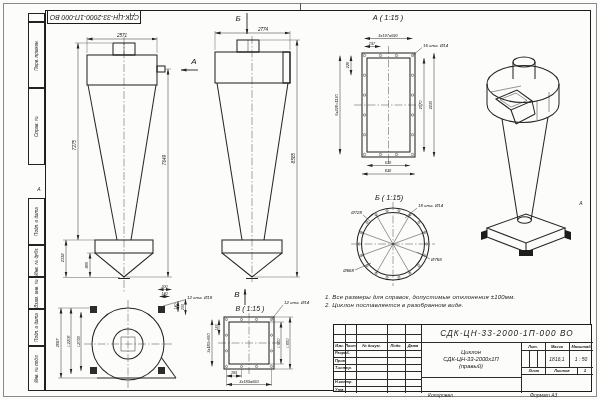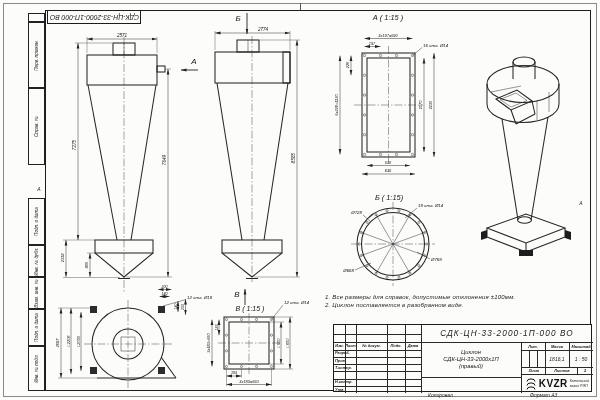--- a/index.html
+++ b/index.html
@@ -392,27 +392,17 @@
     <i class="vl" style="left:203px;top:25px;height:17px"></i>
     <i class="vl" style="left:243px;top:42px;height:7px"></i>
     <b class="tbl" style="left:187px;top:18.8px;width:24px">Лит.</b>
     <b class="tbl" style="left:211px;top:18.8px;width:24px">Масса</b>
     <b class="tbl" style="left:235px;top:18.8px;width:24px">Масштаб</b>
     <div class="val" style="left:211px;top:25px;width:24px;height:17px">1816,1</div>
     <div class="val" style="left:235px;top:25px;width:24px;height:17px">1 : 50</div>
     <b class="tbl" style="left:187px;top:43.4px;width:26px">Лист</b>
     <b class="tbl" style="left:213px;top:43.4px;width:30px">Листов</b>
     <b class="tbl" style="left:243px;top:43.2px;width:16px;font-size:4.4px">1</b>
-    <div class="company">
-      <svg width="12" height="15" viewBox="0 0 12 15">
-        <path d="M2,13.5 a4,2.6 0 1 1 8,0 M2,9.5 a4,2.6 0 1 1 8,0 M2,5.5 a4,2.6 0 1 1 8,0" stroke="#111" stroke-width="1" fill="none"></path>
-      </svg>
-      <span class="logo">KVZR</span>
-      <span class="cotext">
-        <span>Котельный</span>
-        <span>завод РЭП</span>
-      </span>
-    </div>
   </div>
 
   <div class="blabel" style="left:428px">Копировал</div>
   <div class="blabel" style="left:530px">Формат А3</div>
 </div>
 
 </body></html>

